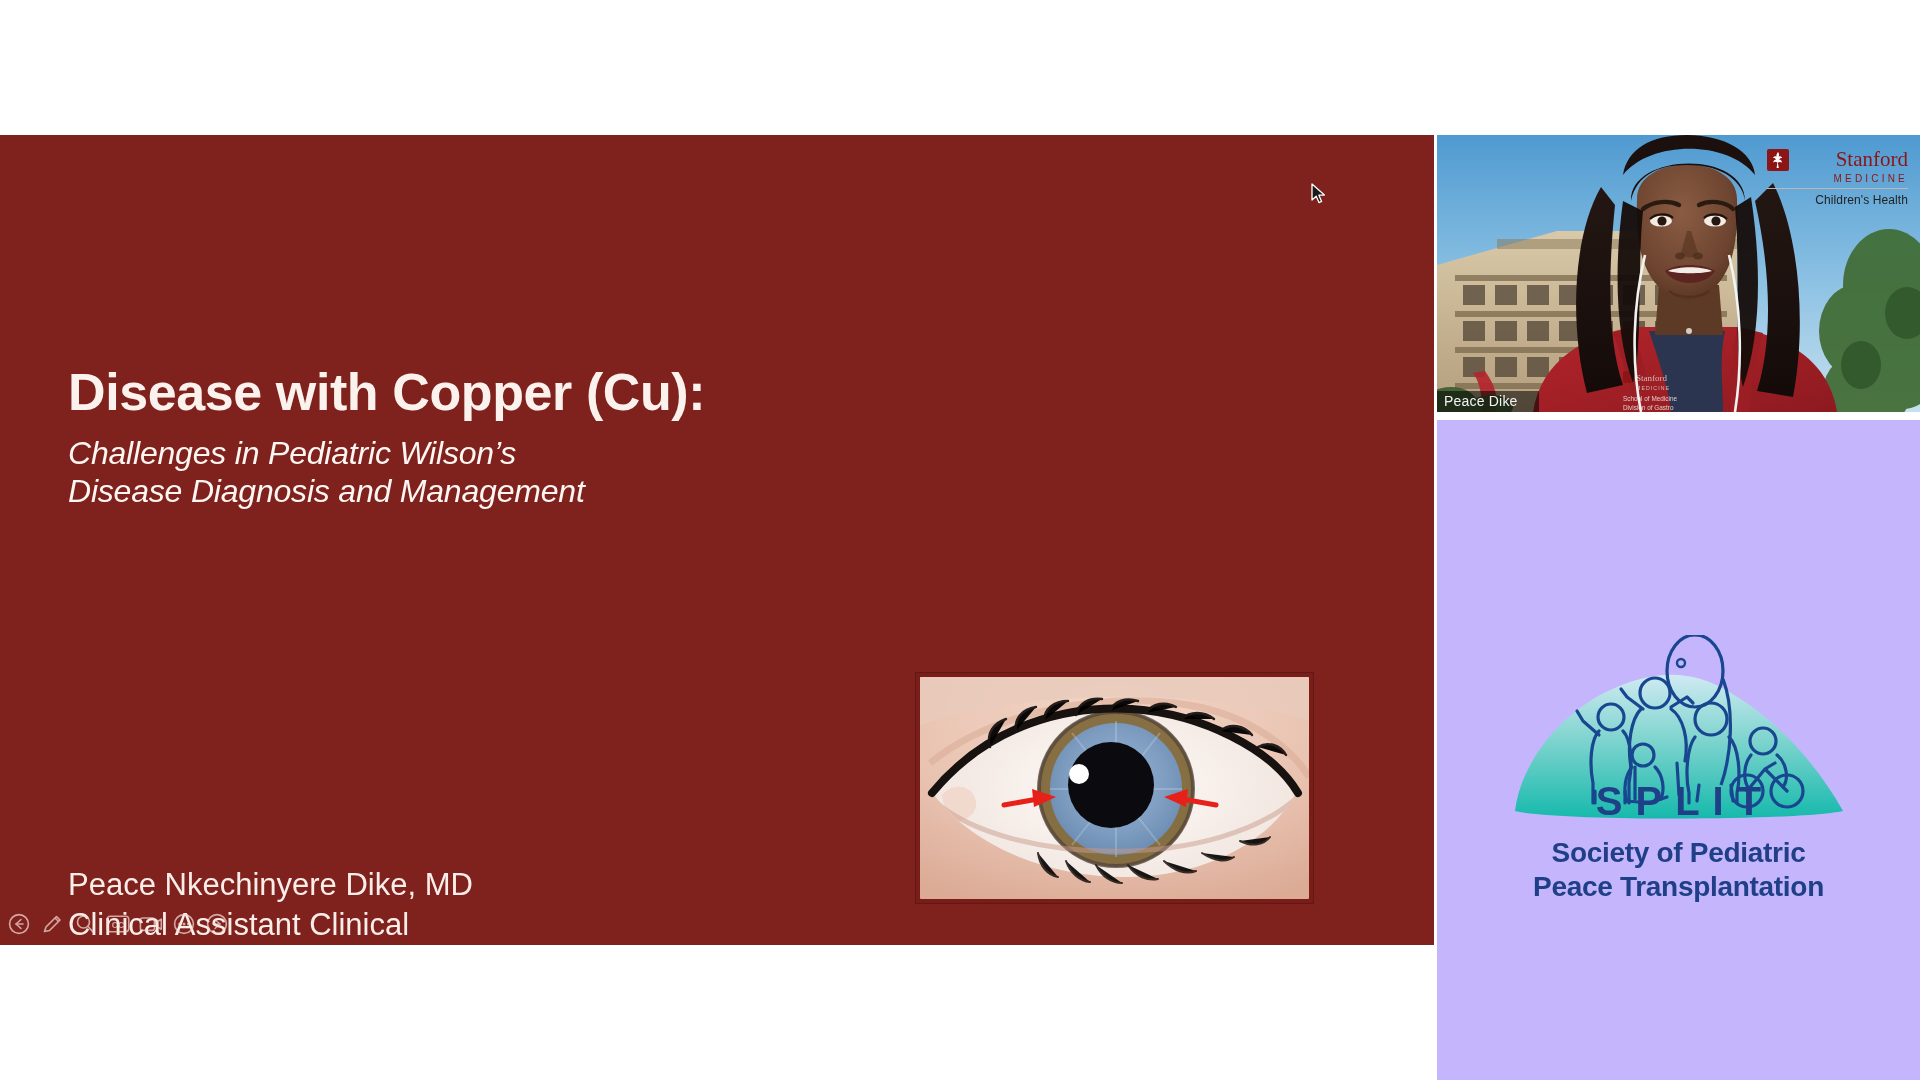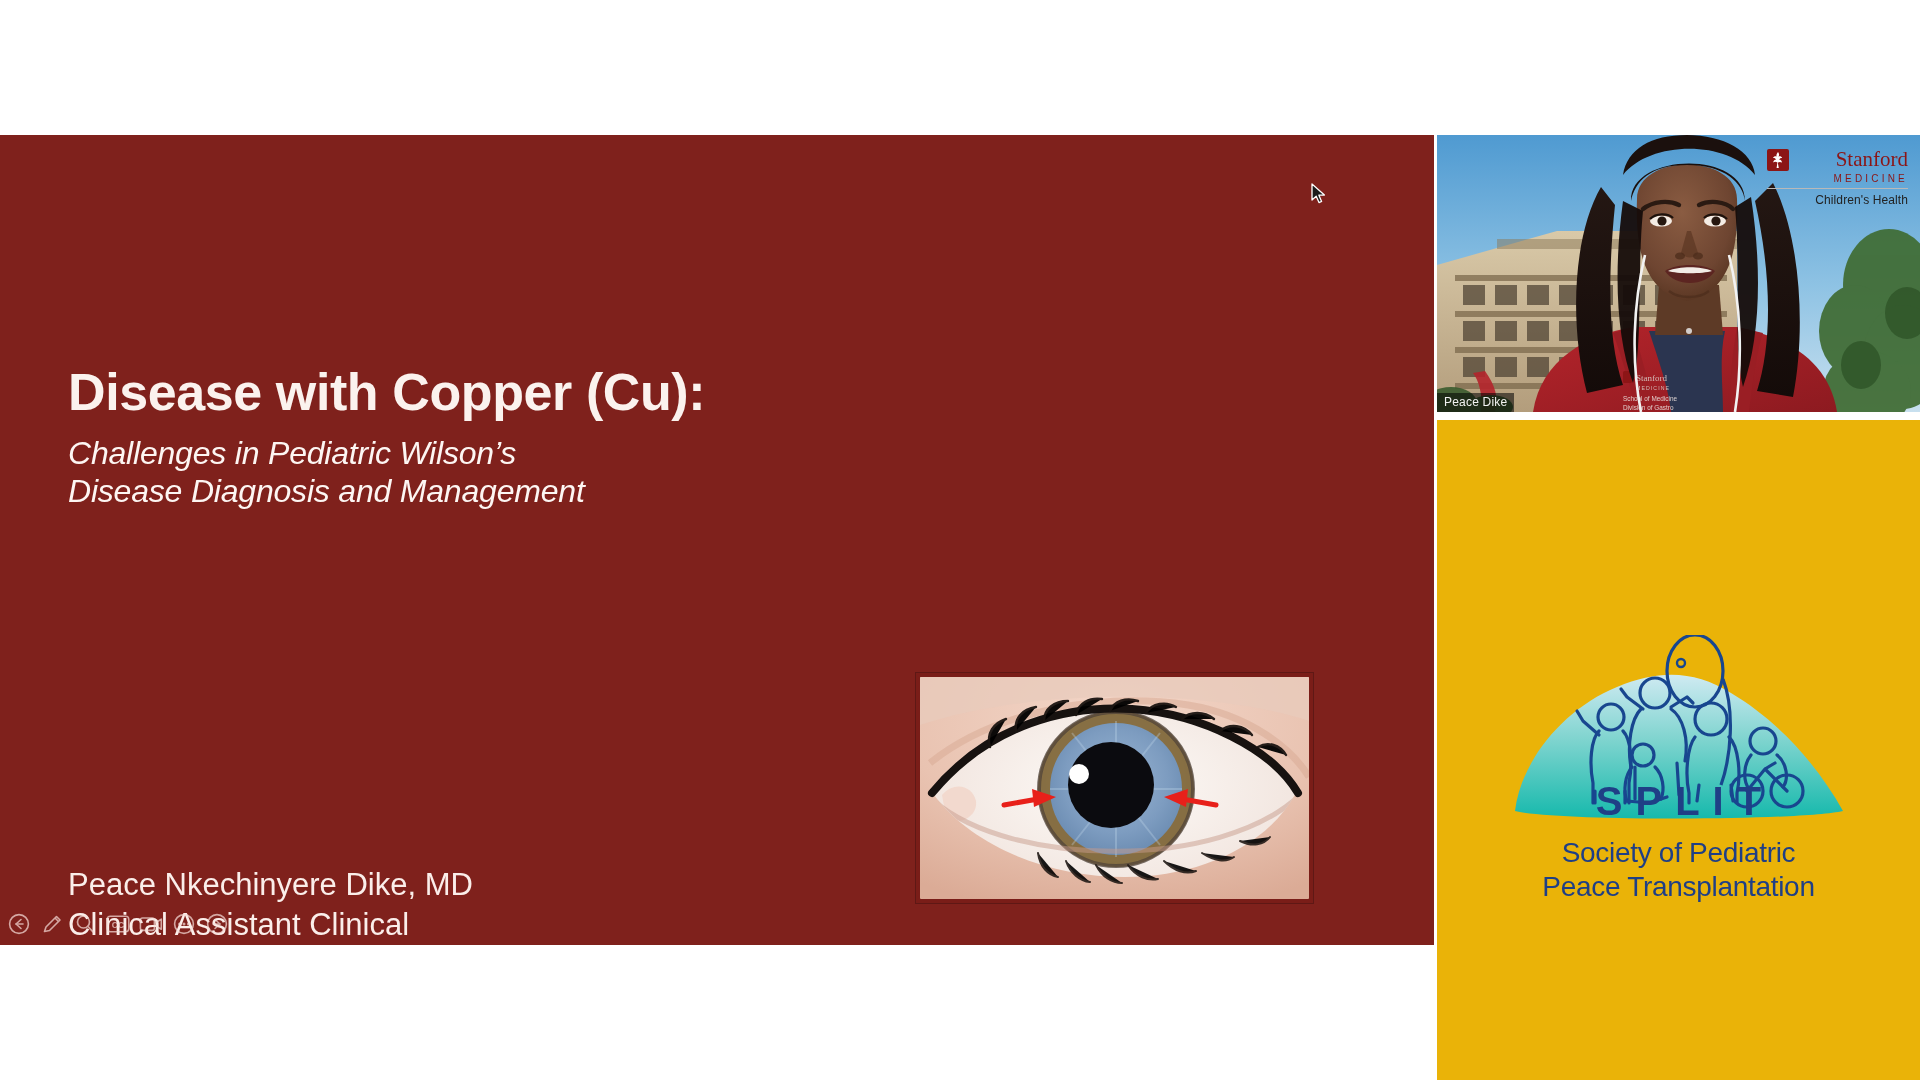--- a/index.html
+++ b/index.html
@@ -46,53 +46,53 @@
   .eye-canvas{position:absolute;left:4px;top:4px;width:389px;height:222px;overflow:hidden;border-radius:1px;}
 
   
   .webcam{
     position:absolute;left:1437px;top:135px;width:483px;height:277px;
     overflow:hidden;background:#7ab5dc;
   }
   .webcam svg{position:absolute;left:0;top:0;}
   .cam-namebar{
     position:absolute;left:0;bottom:0;
-    padding:2px 7px 3px 7px;
+    padding:2px 21px 3px 7px;
     background:rgba(0,0,0,.55);
-    color:#f2f2f2;font-size:12px;letter-spacing:.2px;
+    color:#f2f2f2;font-size:14px;letter-spacing:.2px;
     font-family:"Liberation Sans", sans-serif;
   }
   .stanford-logo{
     position:absolute;right:12px;top:14px;text-align:right;
     color:#8c1515;
   }
   .sl-row{display:flex;align-items:center;justify-content:flex-end;gap:5px;}
   .sl-word{font-family:"Liberation Serif", serif;font-size:21px;font-weight:400;color:#8c1515;line-height:1;}
   .sl-med{font-size:10px;letter-spacing:3.2px;color:#8c1515;margin-top:3px;font-weight:400;}
   .sl-rule{height:1px;background:#b9b9b9;margin:4px 0 4px 0;}
   .sl-child{font-size:12px;color:#222;letter-spacing:.1px;margin-left:48px;}
 
   
   .split-panel{
     position:absolute;left:1437px;top:420px;width:483px;height:660px;
-    background:#eab308;
+    background:#c4b5fd;
   }
   .split-logo{
     position:absolute;left:50%;top:215px;transform:translateX(-50%);
     width:400px;text-align:center;
   }
   .split-art{width:360px;height:190px;margin:0 auto;display:block;}
   .split-word{
     margin-top:-46px;
     font-size:40px;font-weight:bold;color:#1f3f86;
     letter-spacing:13px;font-family:"Liberation Sans", sans-serif;
     padding-left:13px;position:relative;z-index:3;
   }
   .split-tag{
-    margin-top:12px;font-size:28px;font-weight:normal;color:#1f3f86;
+    margin-top:12px;font-size:28px;font-weight:bold;color:#1f3f86;
     line-height:1.22;letter-spacing:-0.3px;
   }
 
   
   .toolbar{
     position:absolute;left:6px;bottom:8px;
     display:flex;align-items:center;gap:7px;
     opacity:.72;
   }
   .tb-btn{

